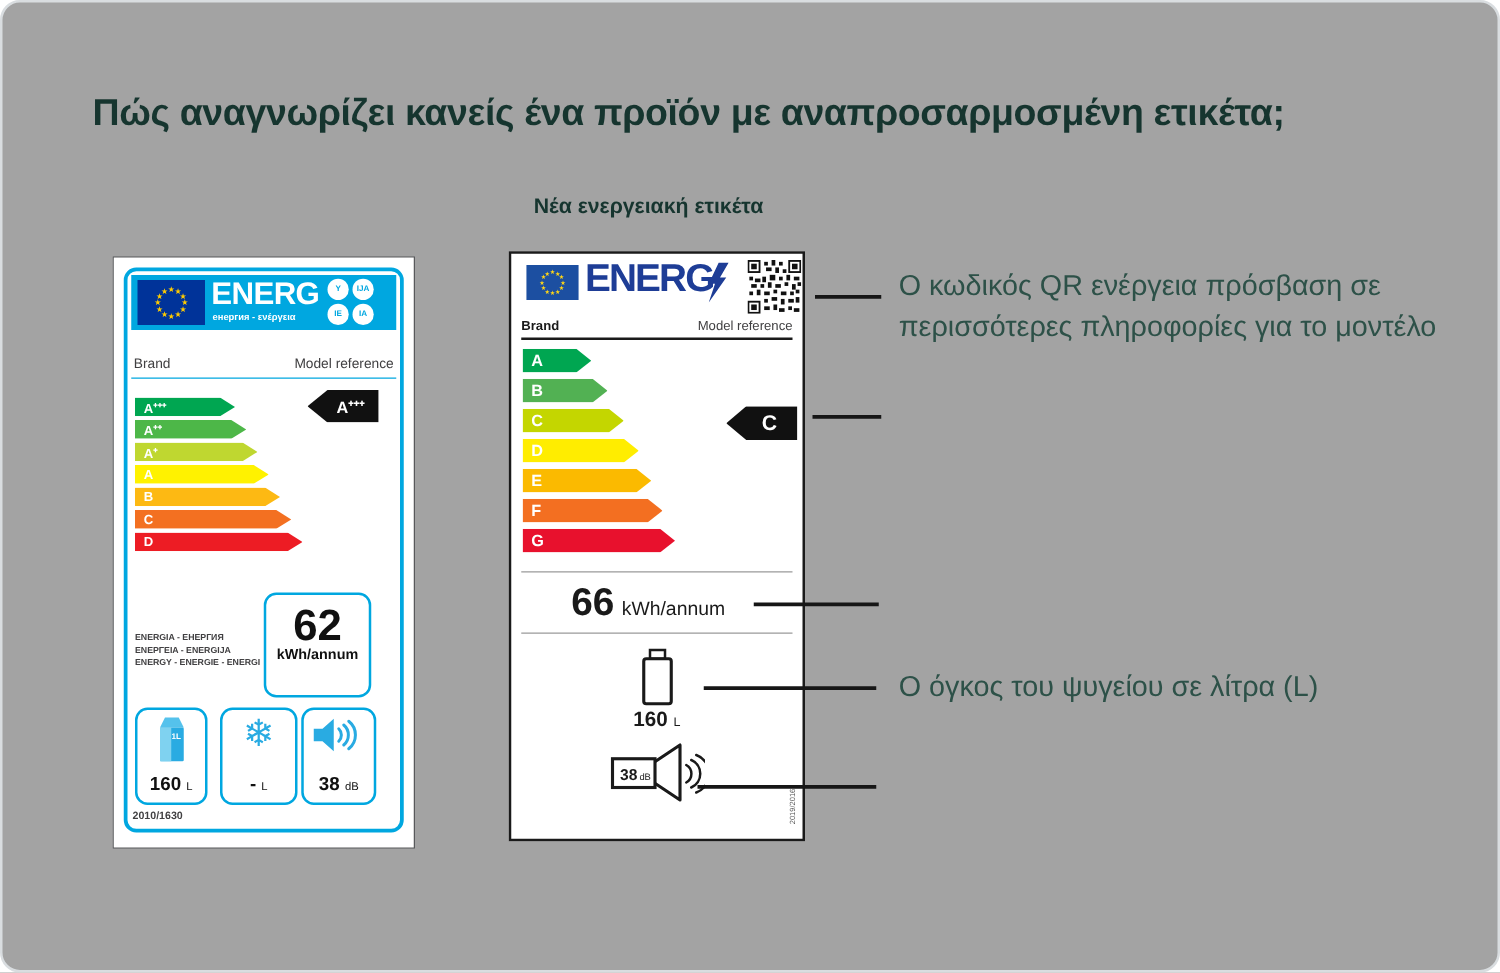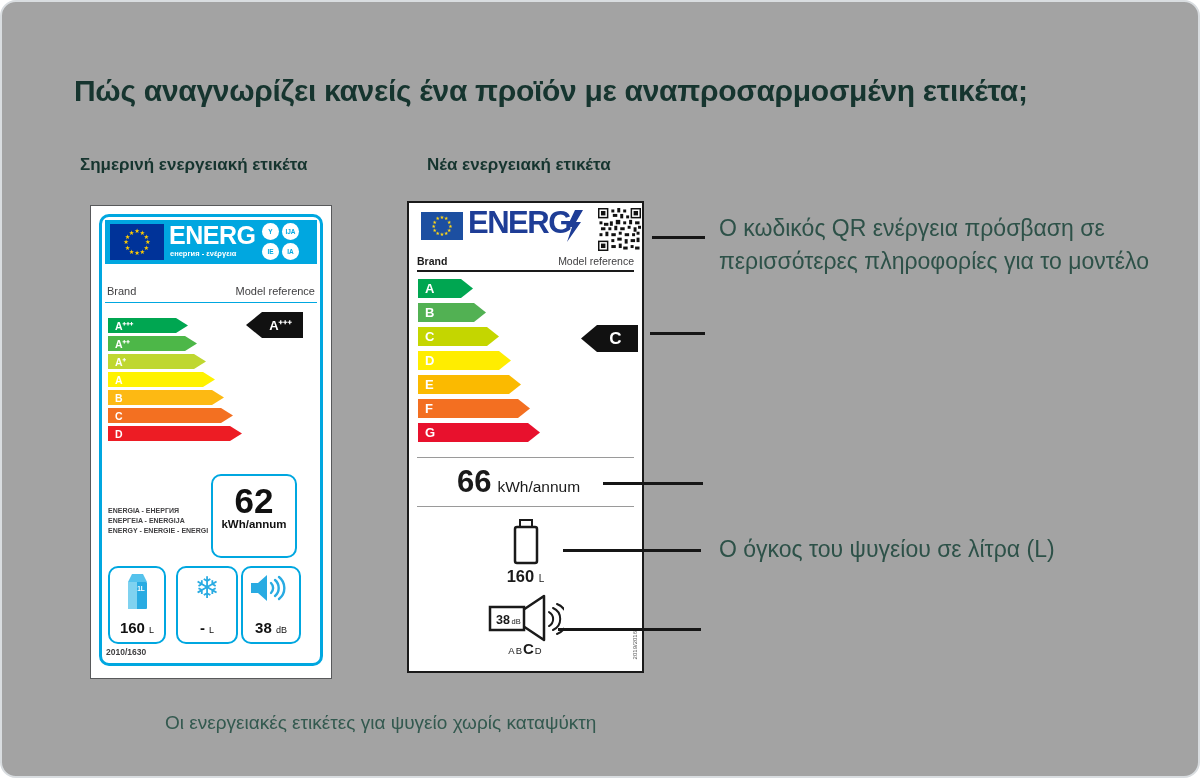--- a/index.html
+++ b/index.html
@@ -83,21 +83,20 @@
   .noise-scale .c { font-size:15px; font-weight:800; }
   .reg-new { position:absolute; right:4px; bottom:12px; writing-mode:vertical-rl;
              transform:rotate(180deg); font-size:6px; color:#555; }
 </style>
 </head>
 <body>
 
 <div class="canvas">
 
   <div class="title">Πώς αναγνωρίζει κανείς ένα προϊόν με αναπροσαρμοσμένη ετικέτα;</div>
-  <div class="col-head" style="left:78px;">Σημερινή ενεργειακή ετικέτα</div>
   <div class="col-head" style="left:425px;">Νέα ενεργειακή ετικέτα</div>
 
   <div class="label-old">
     <div class="frame-old"></div>
     <div class="band-old">
       <svg class="flag-old" width="58" height="36" viewBox="0 0 60 40">
         <rect width="60" height="40" fill="#003399"></rect>
         <g fill="#ffcc00" font-size="7" text-anchor="middle" font-family="DejaVu Sans, sans-serif">
           <text x="30" y="10.5">★</text>
             <text x="36" y="12.1">★</text>
@@ -310,29 +309,25 @@
 
     <svg class="noise-new" width="76" height="50" viewBox="0 0 76 50">
       <polygon points="35,17 56,3 56,47 35,33" fill="#fff" stroke="#1a1a1a" stroke-width="2.5" stroke-linejoin="round"></polygon>
       <rect x="2" y="14" width="34" height="23" fill="#fff" stroke="#1a1a1a" stroke-width="2.5"></rect>
       <text x="8" y="31" font-size="12.5" font-weight="bold" fill="#1a1a1a">38</text>
       <text x="23.5" y="31" font-size="7.5" fill="#1a1a1a">dB</text>
       <path d="M61 19 a8 8 0 0 1 0 14" stroke="#1a1a1a" stroke-width="2" fill="none" stroke-linecap="round"></path>
       <path d="M65 15 a12 12 0 0 1 0 22" stroke="#1a1a1a" stroke-width="2" fill="none" stroke-linecap="round"></path>
       <path d="M69 11 a16 16 0 0 1 0 30" stroke="#1a1a1a" stroke-width="2" fill="none" stroke-linecap="round"></path>
     </svg>
-    <div class="noise-scale">
-      <span>AB</span><span class="c">C</span><span>D</span>
-    </div>
     <div class="reg-new">2019/2016</div>
   </div>
 
   <div class="callout" style="top:234px; left:650px; width:53px;"></div>
   <div class="callout" style="top:330px; left:648px; width:55px;"></div>
   <div class="callout" style="top:480px; left:601px; width:100px;"></div>
   <div class="callout" style="top:547px; left:561px; width:138px;"></div>
   <div class="callout" style="top:626px; left:556px; width:143px;"></div>
 
   <div class="note" style="top:210px;">Ο κωδικός QR ενέργεια πρόσβαση σε περισσότερες πληροφορίες για το μοντέλο</div>
   <div class="note" style="top:531px;">Ο όγκος του ψυγείου σε λίτρα (L)</div>
 
-  <div class="caption">Οι ενεργειακές ετικέτες για ψυγείο χωρίς καταψύκτη</div>
 </div>
 
 </body></html>

